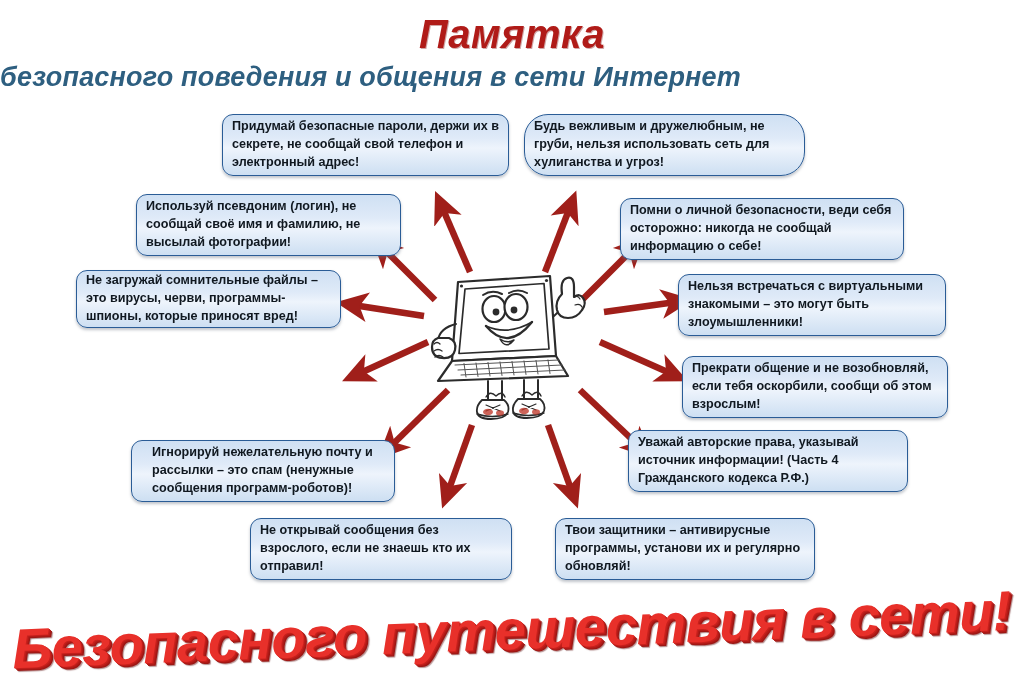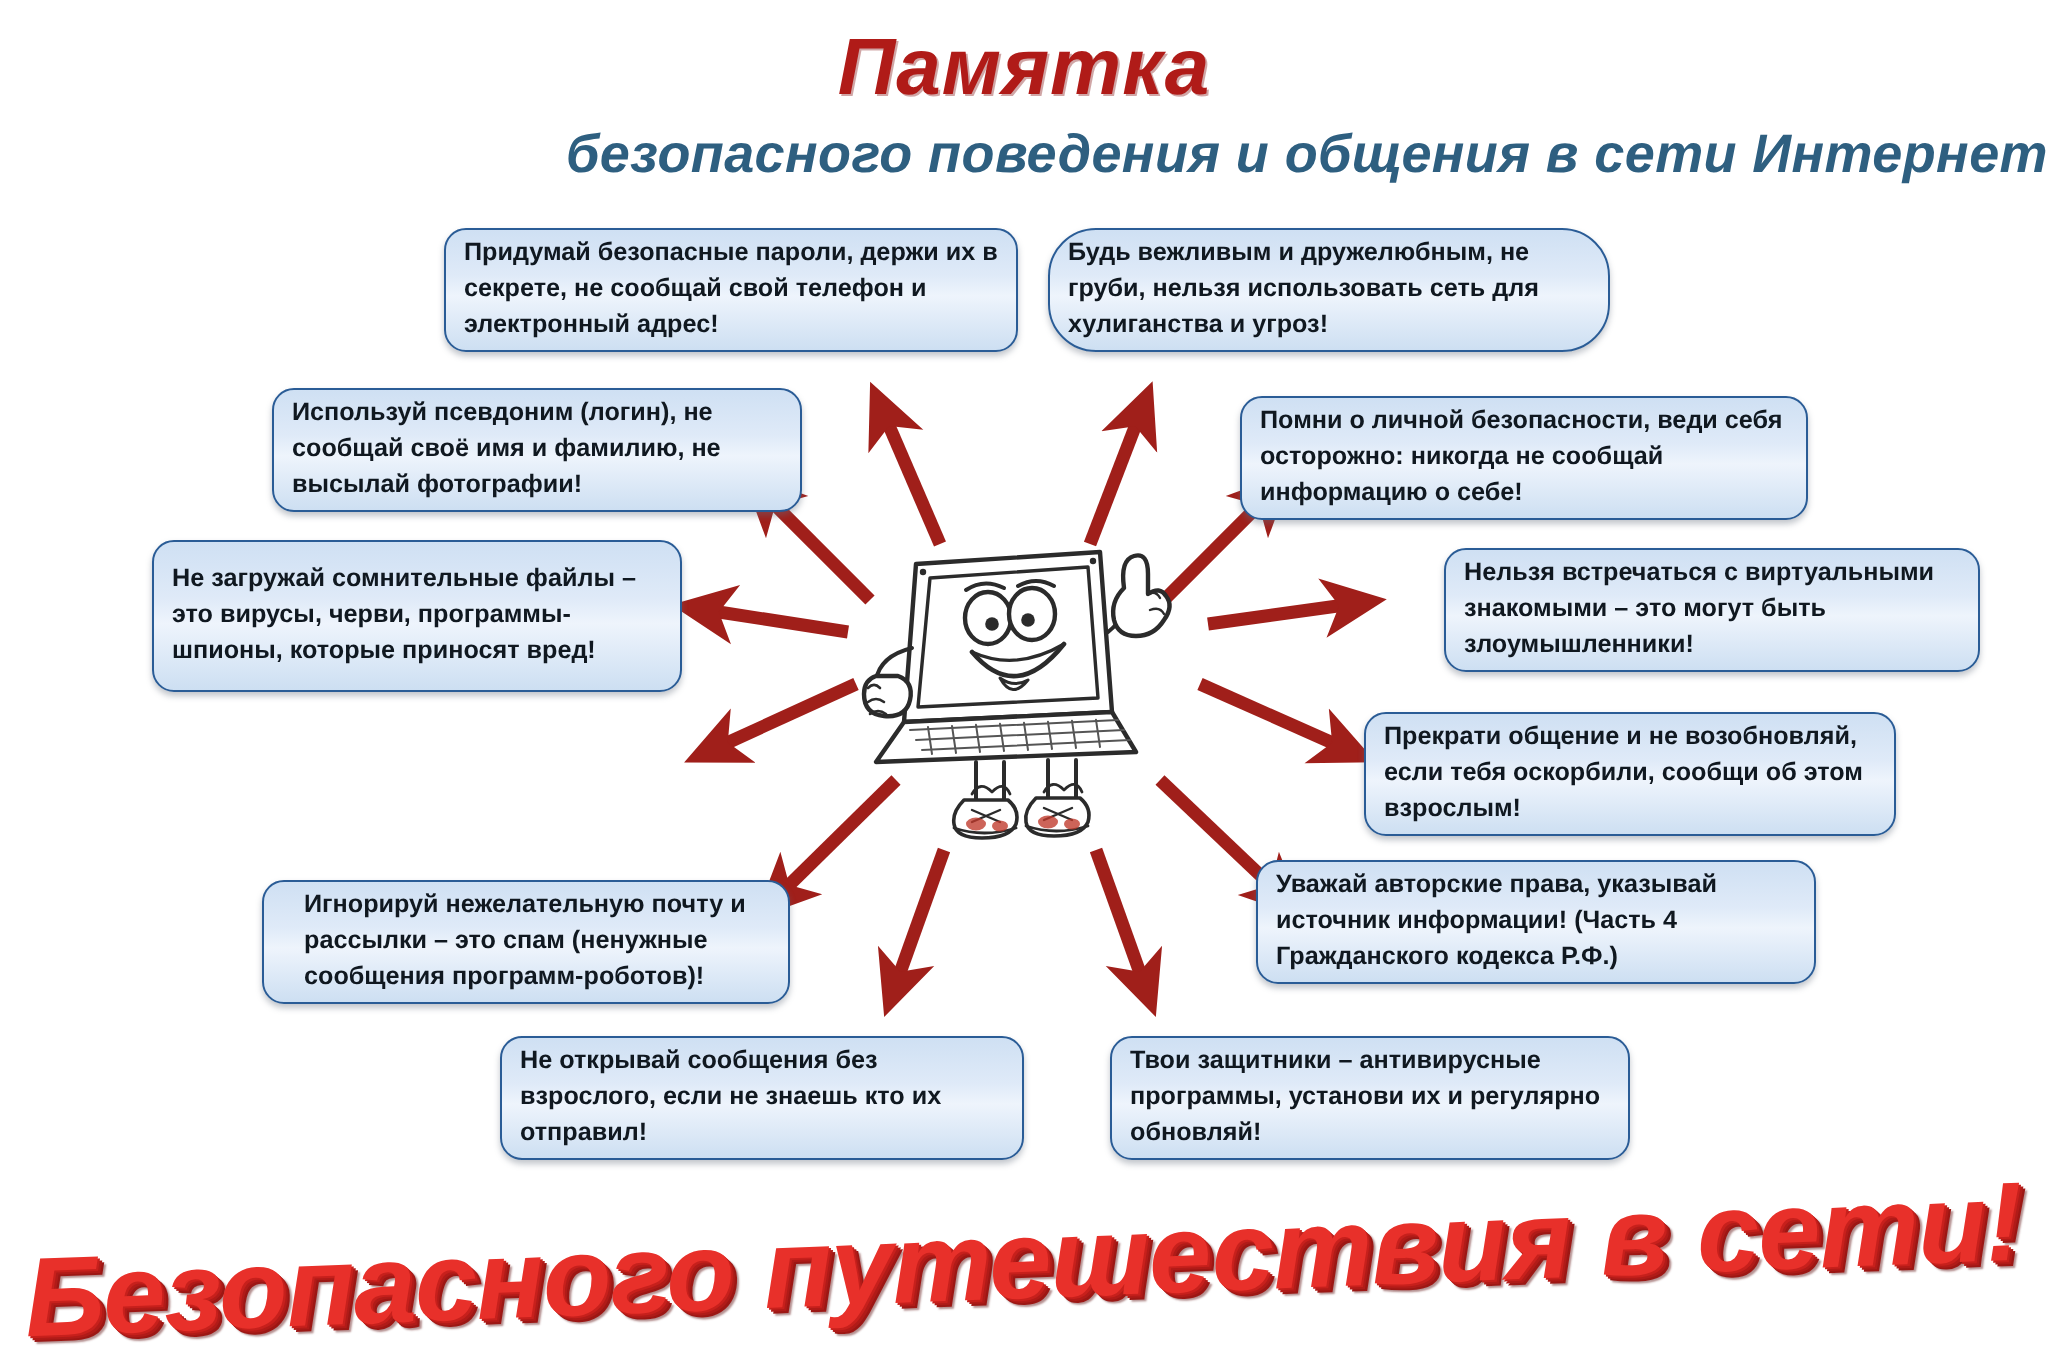--- a/index.html
+++ b/index.html
@@ -31,21 +31,21 @@
     font-style: italic;
     color: #b01b18;
     letter-spacing: 0.5px;
     text-shadow: 1px 1px 0 rgba(120,0,0,0.35);
   }
   .title-sub {
     position: absolute;
     left: 0;
     top: 62px;
     width: 1024px;
-    text-align: right;
+    text-align: left;
     font-size: 27px;
     font-weight: bold;
     font-style: italic;
     color: #2e5f80;
     letter-spacing: 0.2px;
   }
 
   
   .tipbox {
     position: absolute;
@@ -248,25 +248,25 @@
   </div>
 
   <div class="tipbox" style="left:136px; top:194px; width:265px; height:62px;">
     <p>Используй псевдоним (логин), не сообщай своё имя и фамилию, не высылай фотографии!</p>
   </div>
 
   <div class="tipbox" style="left:620px; top:198px; width:284px; height:62px;">
     <p>Помни о личной безопасности, веди себя осторожно: никогда не сообщай информацию о себе!</p>
   </div>
 
-  <div class="tipbox" style="left:76px; top:270px; width:265px; height:76px;">
+  <div class="tipbox" style="left:76px; top:270px; width:265px; height:58px;">
     <p>Не загружай сомнительные файлы – это вирусы, черви, программы-шпионы, которые приносят вред!</p>
   </div>
 
-  <div class="tipbox" style="left:678px; top:274px; width:268px; height:62px;margin-left:44px;">
+  <div class="tipbox" style="left:678px; top:274px; width:268px; height:62px;">
     <p>Нельзя встречаться с виртуальными знакомыми – это могут быть злоумышленники!</p>
   </div>
 
 
   <div class="tipbox" style="left:682px; top:356px; width:266px; height:62px;">
     <p>Прекрати общение и не возобновляй, если тебя оскорбили, сообщи об этом взрослым!</p>
   </div>
 
   <div class="tipbox" style="left:131px; top:440px; width:264px; height:62px;padding-left:20px;">
     <p>Игнорируй нежелательную почту и рассылки – это спам (ненужные сообщения программ-роботов)!</p>

